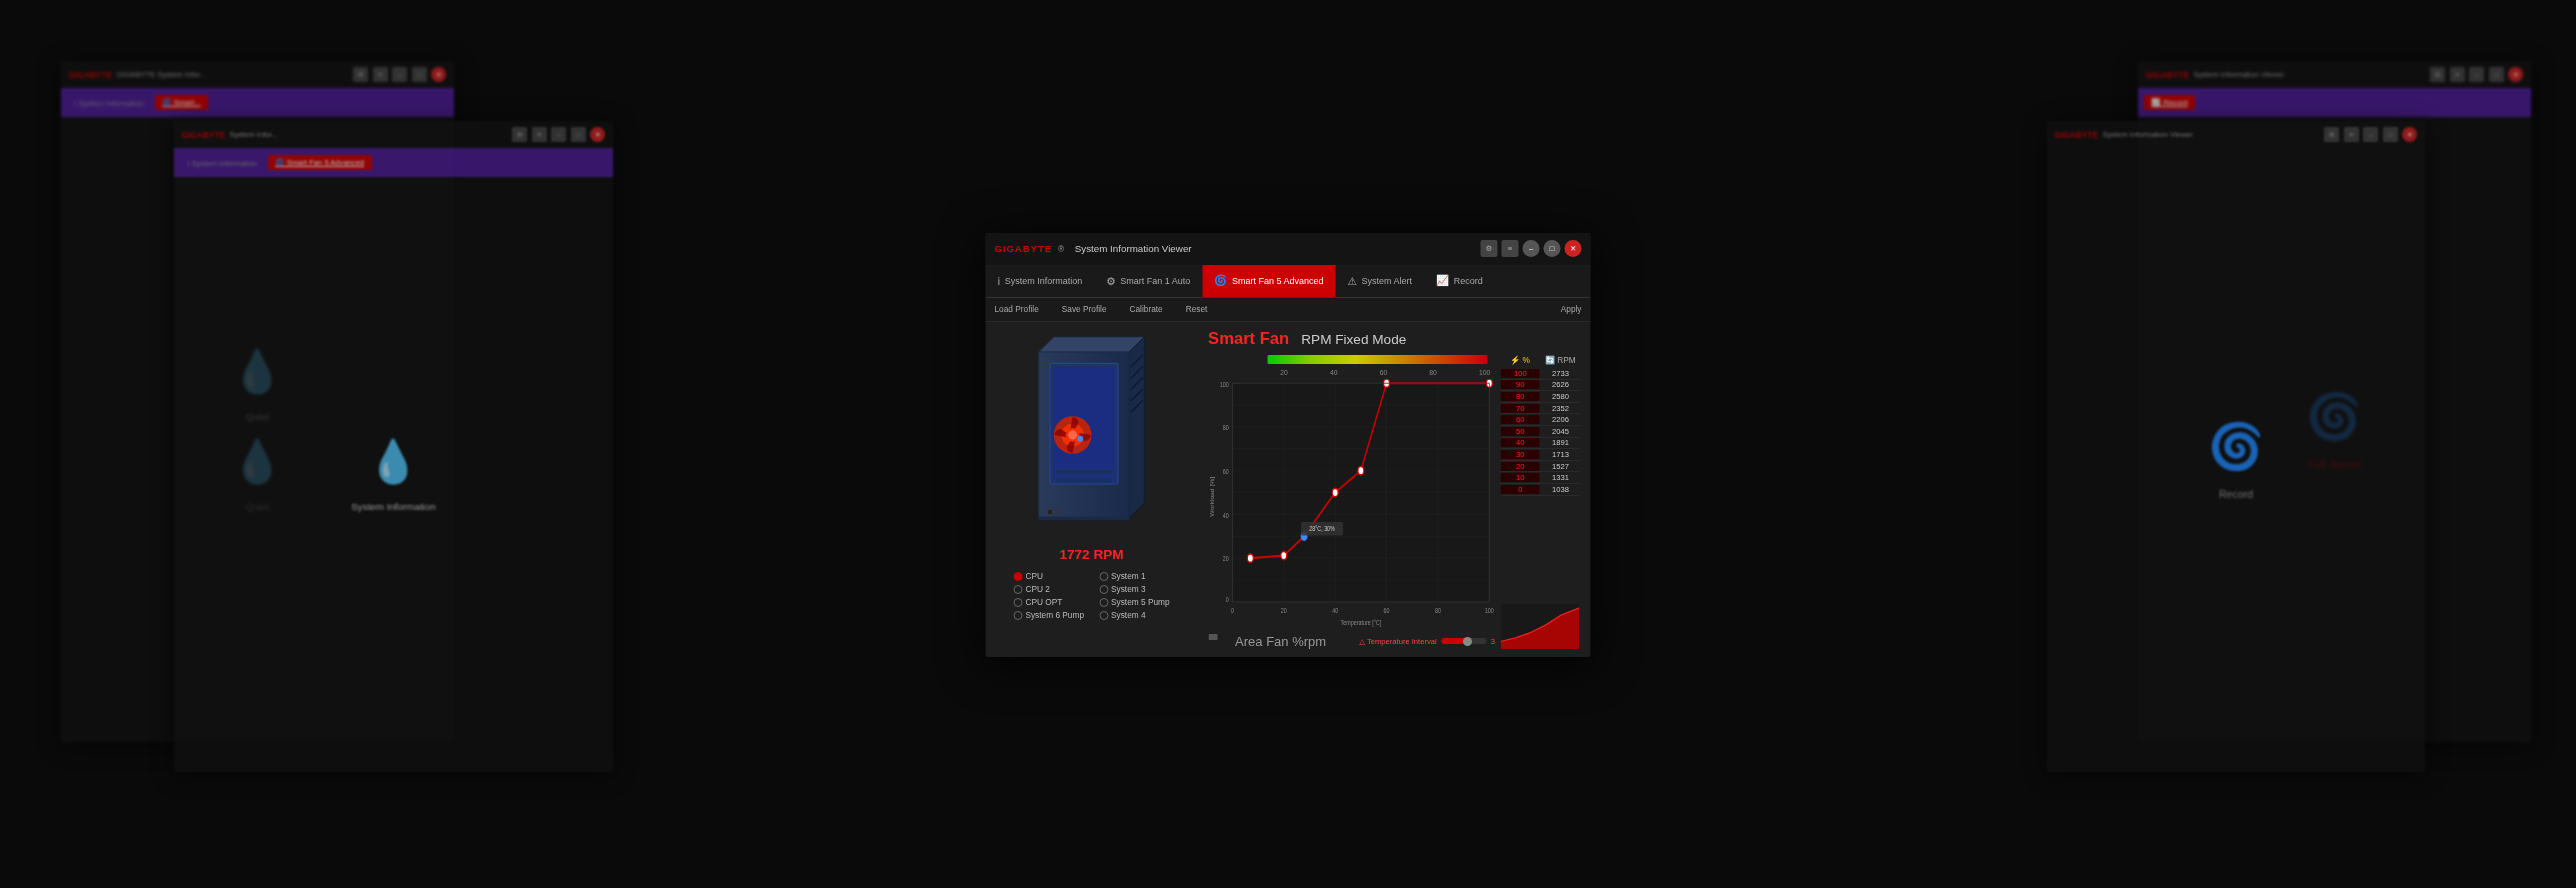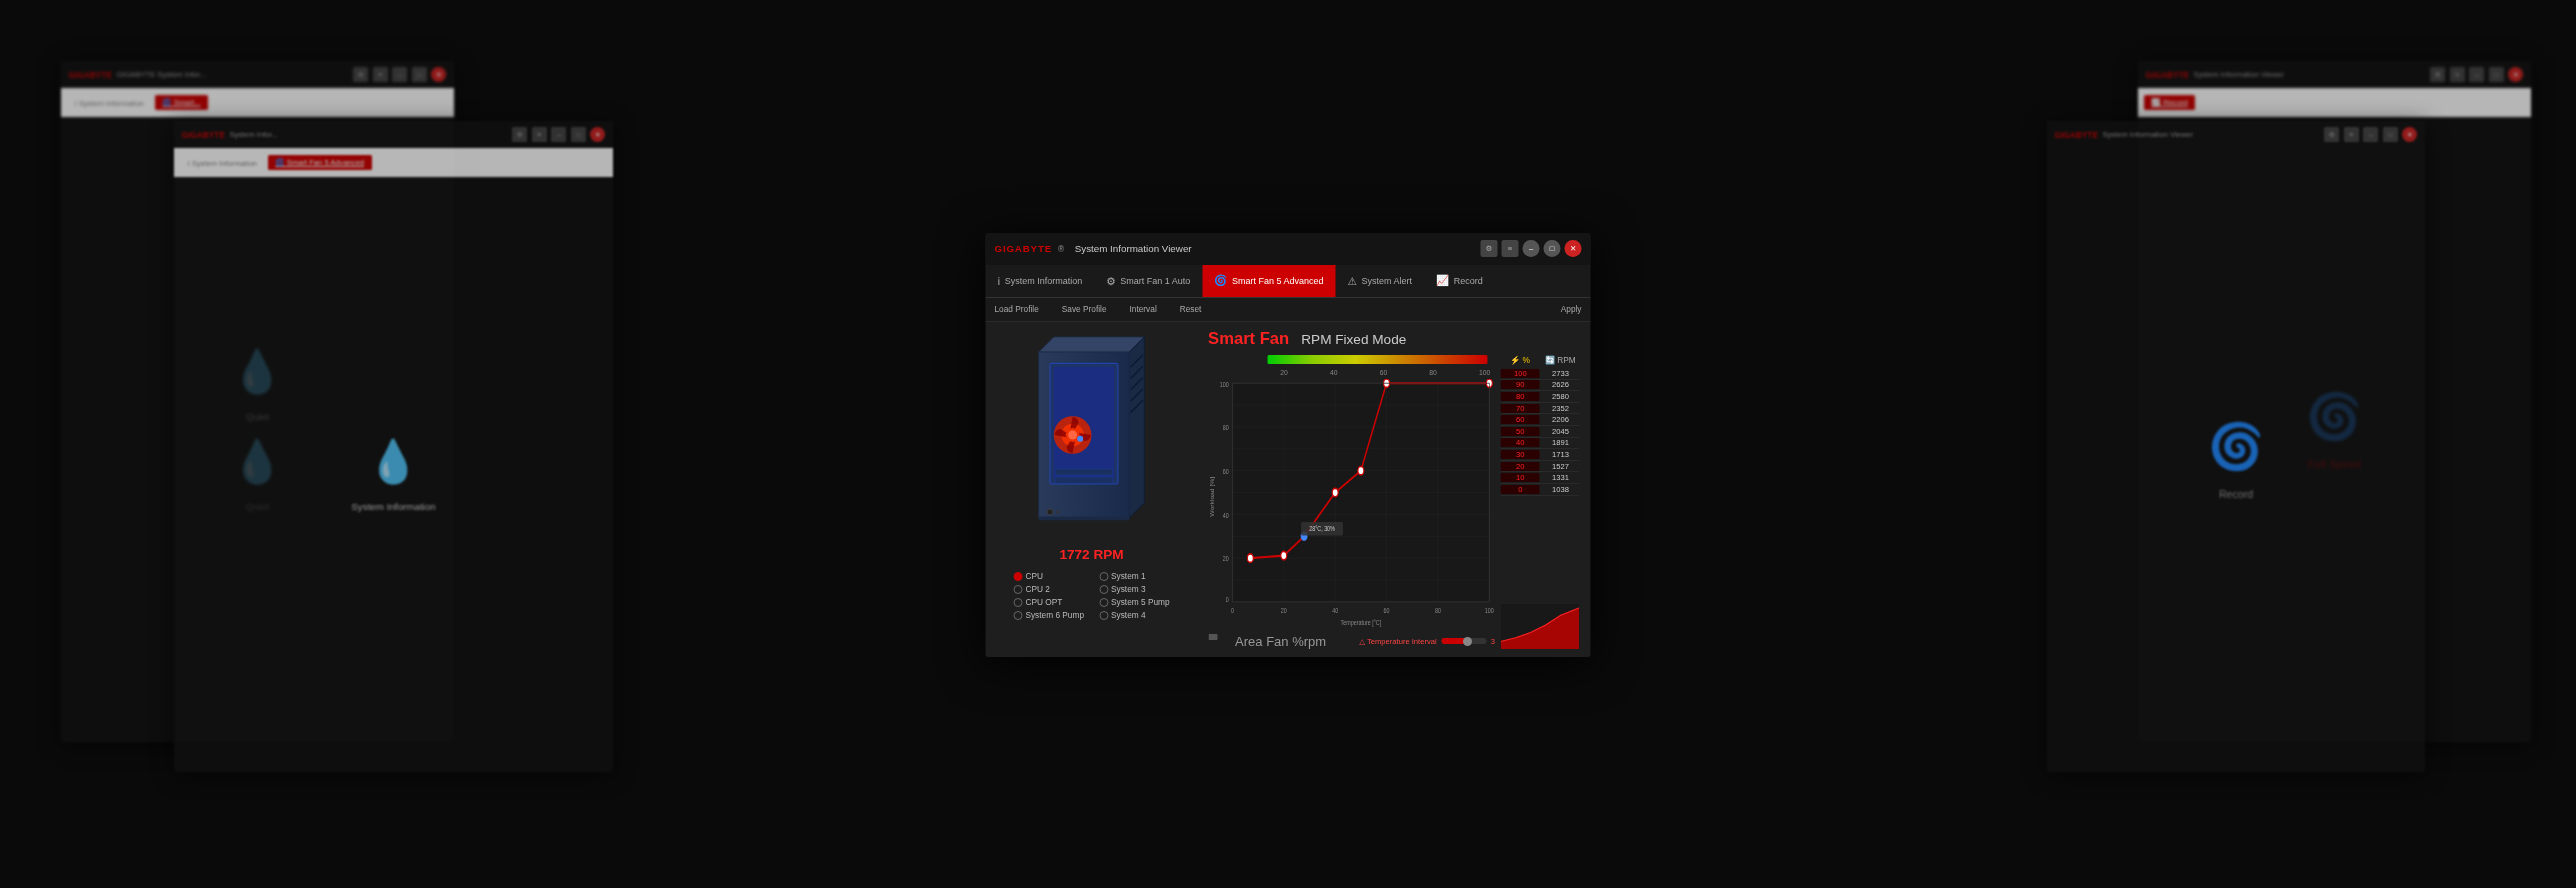--- a/index.html
+++ b/index.html
@@ -467,21 +467,21 @@
       height: 27px;
       background: #111;
       display: flex;
       align-items: center;
       padding: 0 7.6px;
       gap: 4.5px;
     }
 
     .bg-nav {
       height: 29px;
-      background: #ffffff;
+      background: #4c1d95;
       display: flex;
       align-items: center;
       padding: 0 6px;
       gap: 3px;
     }
 
     .bg-nav-tab {
       padding: 3px 7.6px;
       font-size: 7.6px;
       color: #888;
@@ -648,21 +648,21 @@
     </button>
     <button class="nav-tab">
       <span class="nav-tab-icon">📈</span>
       <span>Record</span>
     </button>
   </div>
 
   <div class="toolbar">
     <span class="toolbar-item">Load Profile</span>
     <span class="toolbar-item">Save Profile</span>
-    <span class="toolbar-item">Interval</span>
+    <span class="toolbar-item">Calibrate</span>
     <span class="toolbar-item">Reset</span>
     <span class="toolbar-item" style="margin-left:auto;">Apply</span>
   </div>
 
   <div class="content-area">
 
     <div class="left-panel">
 
       <div class="pc-case-container">
         <svg class="pc-case" viewBox="0 0 220 280">

